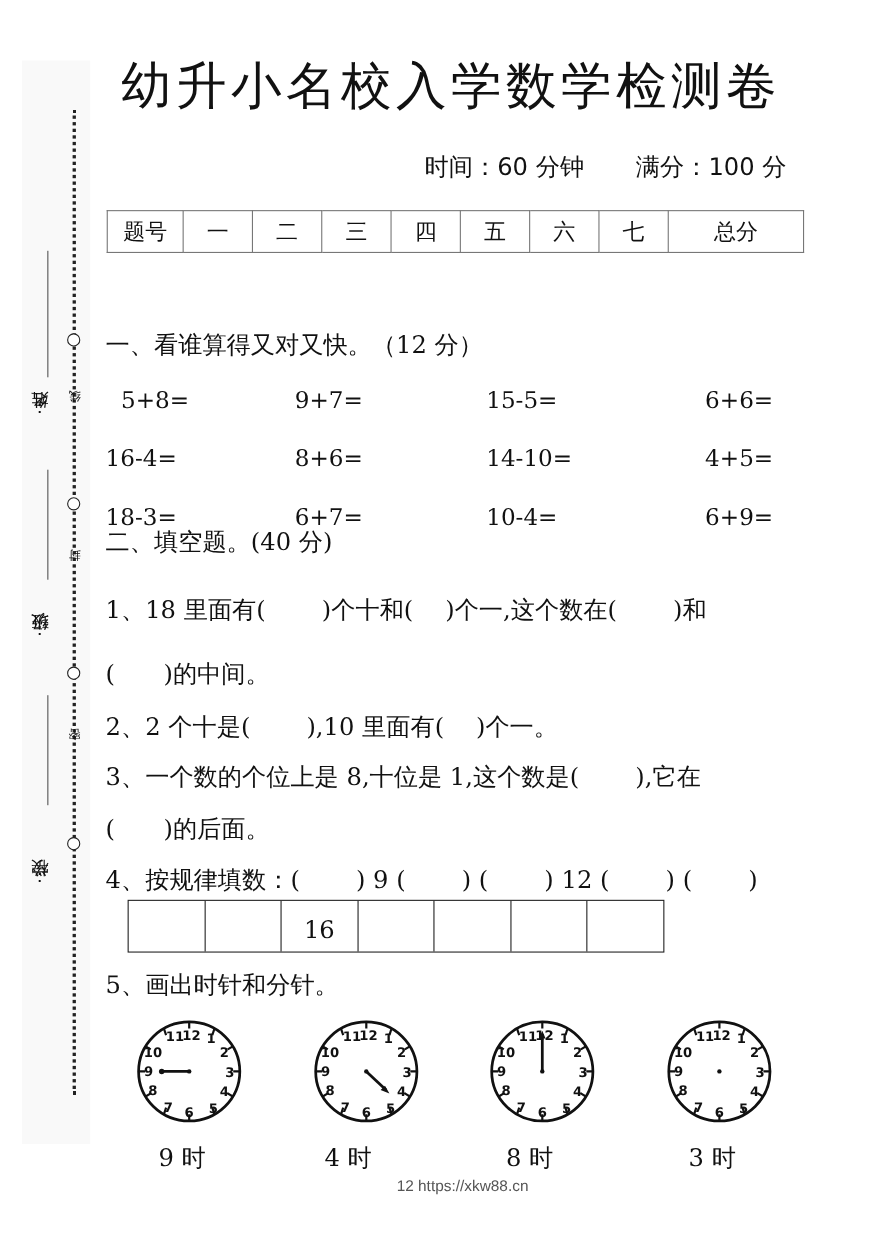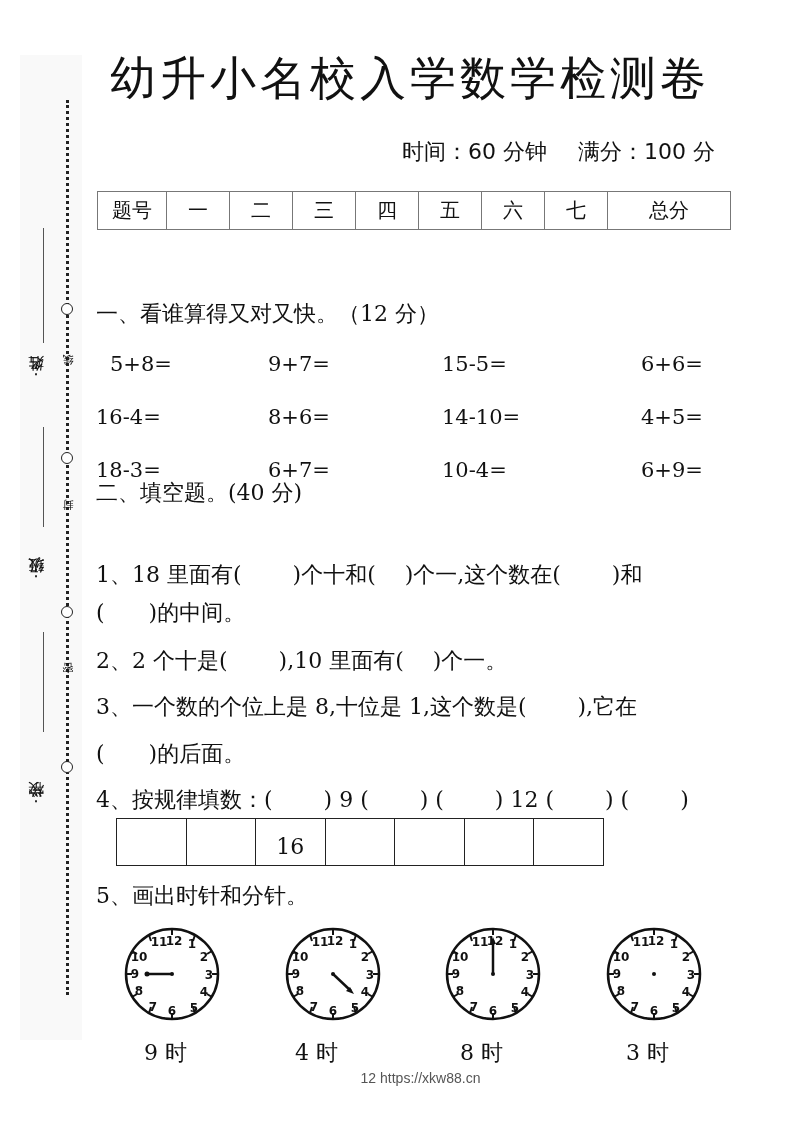--- a/index.html
+++ b/index.html
@@ -7,21 +7,21 @@
          font-family: "DejaVu Serif", "Liberation Serif", serif; color: #111; }
   .abs { position: absolute; }
   .margin-strip { left: 20px; top: 55px; width: 62px; height: 985px; background: #f9f9f9; }
   .dotline { left: 66px; top: 100px; width: 0; height: 895px; border-left: 3px dotted #222; }
   .ring { width: 10px; height: 10px; border: 1.5px solid #222; border-radius: 50%; background: #fff; left: 61px; }
   .vlabel { writing-mode: vertical-rl; transform: rotate(180deg); font-family: "DejaVu Sans", sans-serif; font-size: 16px; left: 26px; }
   .vline { left: 43px; width: 0; border-left: 1.5px solid #555; }
   .cutword { font-family: "DejaVu Sans", sans-serif; font-size: 11px; left: 62px; background: #f9f9f9; writing-mode: vertical-rl; transform: rotate(180deg); }
   .title { left: 0; width: 820px; text-align: center; top: 48px; font-size: 46px; letter-spacing: 4px; font-family: "DejaVu Sans", sans-serif; font-weight: 300; }
   .subinfo { right: 78px; top: 137px; font-size: 22px; font-family: "DejaVu Sans", sans-serif; }
-  .subinfo span { margin-left: 24px; }
+  .subinfo span { margin-left: 40px; }
   table.score { position: absolute; left: 97px; top: 191px; width: 634px; border-collapse: collapse; font-family: "DejaVu Sans", sans-serif; font-size: 20px; }
   table.score td { border: 1.5px solid #777; height: 37px; text-align: center; padding: 0; }
   table.score td:first-child { width: 68px; }
   .sec { font-size: 22px; left: 96px; white-space: nowrap; }
   .calc-row { left: 96px; width: 640px; font-size: 21px; }
   .calc-row span { position: absolute; top: 0; white-space: nowrap; }
   .seqbox { left: 116px; top: 818px; display: flex; border: 1.5px solid #222; }
   .seqbox div { width: 68.5px; height: 46px; border-right: 1.5px solid #222; font-size: 22px; text-align: center; line-height: 56px; }
   .seqbox div:last-child { border-right: none; }
   .clock { top: 926px; width: 100px; height: 96px; }
@@ -88,21 +88,21 @@
   <span style="left:545px">4+5=</span>
 </div>
 <div class="abs calc-row" style="top:458px">
   <span style="left:0">18-3=</span>
   <span style="left:172px">6+7=</span>
   <span style="left:346px">10-4=</span>
   <span style="left:545px">6+9=</span>
 </div>
 
 <div class="abs sec" style="top:478px">二、填空题。(40 分)</div>
-<div class="abs sec" style="top:560px">1、18 里面有(　　 )个十和(　 )个一,这个数在(　　 )和</div>
+<div class="abs sec" style="top:540px">1、18 里面有(　　 )个十和(　 )个一,这个数在(　　 )和</div>
 <div class="abs sec" style="top:598px">(　　)的中间。</div>
 <div class="abs sec" style="top:646px">2、2 个十是(　　 ),10 里面有(　 )个一。</div>
 <div class="abs sec" style="top:692px">3、一个数的个位上是 8,十位是 1,这个数是(　　 ),它在</div>
 <div class="abs sec" style="top:739px">(　　)的后面。</div>
 <div class="abs sec" style="top:785px">4、按规律填数：(　　 ) 9 (　　 ) (　　 ) 12 (　　 ) (　　 )</div>
 
 <div class="abs seqbox">
   <div></div>
   <div></div>
   <div>16</div>

